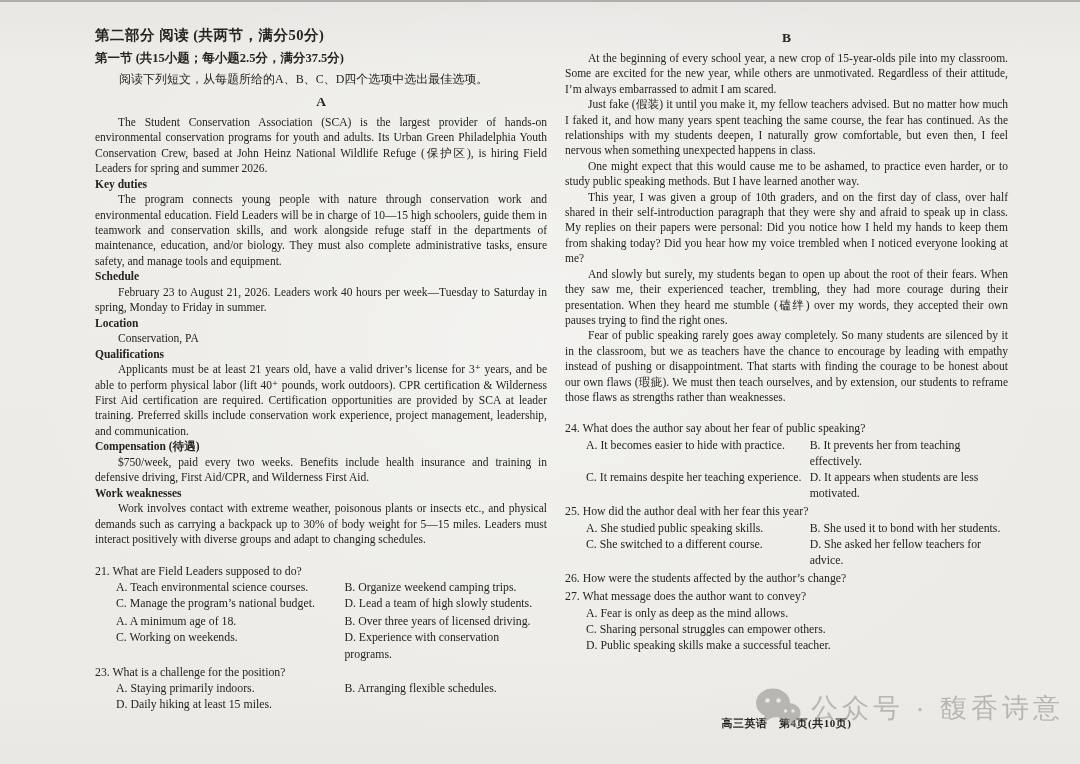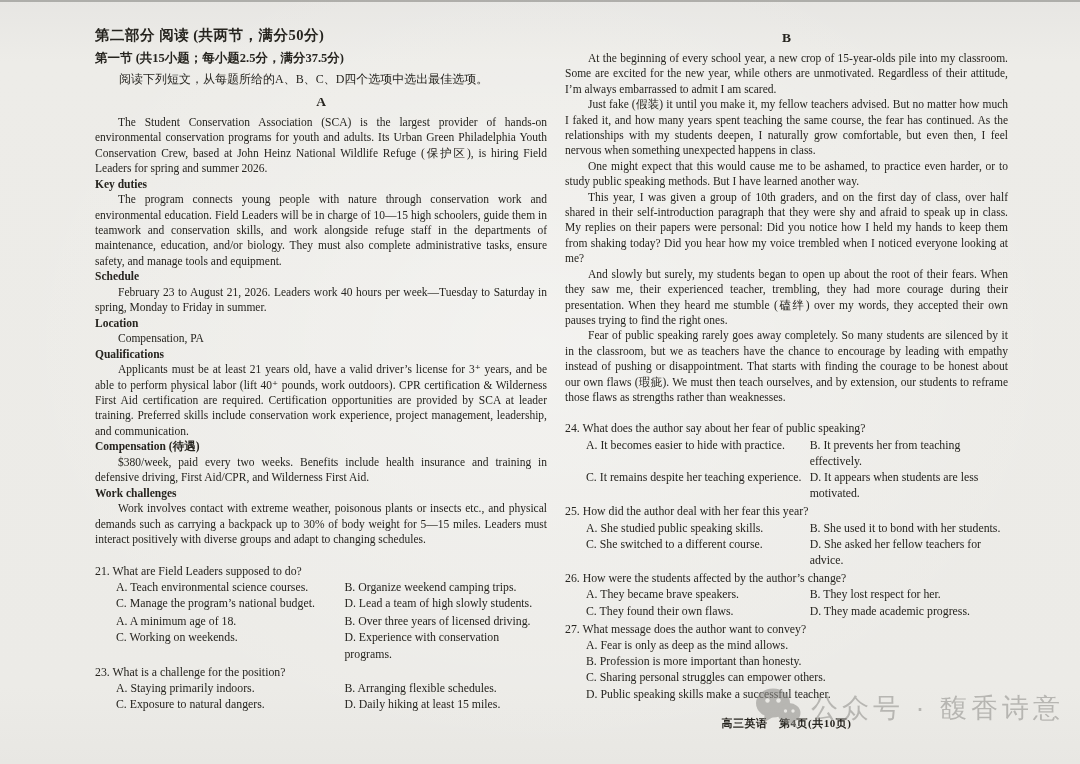--- a/index.html
+++ b/index.html
@@ -53,26 +53,26 @@
     <div class="sec-h2">第一节 (共15小题；每小题2.5分，满分37.5分)</div>
     <div class="instruction">阅读下列短文，从每题所给的A、B、C、D四个选项中选出最佳选项。</div>
     <div class="passage-label">A</div>
     <div id="passage-left">
         <div class="p-body">The Student Conservation Association (SCA) is the largest provider of hands-on environmental conservation programs for youth and adults. Its Urban Green Philadelphia Youth Conservation Crew, based at John Heinz National Wildlife Refuge (保护区), is hiring Field Leaders for spring and summer 2026.</div>
         <div class="p-head">Key duties</div>
         <div class="p-body">The program connects young people with nature through conservation work and environmental education. Field Leaders will be in charge of 10—15 high schoolers, guide them in teamwork and conservation skills, and work alongside refuge staff in the departments of maintenance, education, and/or biology. They must also complete administrative tasks, ensure safety, and manage tools and equipment.</div>
         <div class="p-head">Schedule</div>
         <div class="p-body">February 23 to August 21, 2026. Leaders work 40 hours per week—Tuesday to Saturday in spring, Monday to Friday in summer.</div>
         <div class="p-head">Location</div>
-        <div class="p-body">Compensation, PA</div>
+        <div class="p-body">Conservation, PA</div>
         <div class="p-head">Qualifications</div>
         <div class="p-body">Applicants must be at least 21 years old, have a valid driver’s license for 3⁺ years, and be able to perform physical labor (lift 40⁺ pounds, work outdoors). CPR certification &amp; Wilderness First Aid certification are required. Certification opportunities are provided by SCA at leader training. Preferred skills include conservation work experience, project management, leadership, and communication.</div>
         <div class="p-head">Compensation (待遇)</div>
-        <div class="p-body">$380/week, paid every two weeks. Benefits include health insurance and training in defensive driving, First Aid/CPR, and Wilderness First Aid.</div>
-        <div class="p-head">Work challenges</div>
+        <div class="p-body">$750/week, paid every two weeks. Benefits include health insurance and training in defensive driving, First Aid/CPR, and Wilderness First Aid.</div>
+        <div class="p-head">Work weaknesses</div>
         <div class="p-body">Work involves contact with extreme weather, poisonous plants or insects etc., and physical demands such as carrying a backpack up to 30% of body weight for 5—15 miles. Leaders must interact positively with diverse groups and adapt to changing schedules.</div>
       </div>
     <div id="questions-left" class="questions">
         <div class="question">
           <div class="q-stem">21. What are Field Leaders supposed to do?</div>
           <div class="opts two-col">
             <div class="opt">A. Teach environmental science courses.</div>
             <div class="opt">B. Organize weekend camping trips.</div>
             <div class="opt">C. Manage the program’s national budget.</div>
             <div class="opt">D. Lead a team of high slowly students.</div>
@@ -84,21 +84,20 @@
             <div class="opt">B. Over three years of licensed driving.</div>
             <div class="opt">C. Working on weekends.</div>
             <div class="opt">D. Experience with conservation programs.</div>
           </div>
         </div>
         <div class="question">
           <div class="q-stem">23. What is a challenge for the position?</div>
           <div class="opts two-col">
             <div class="opt">A. Staying primarily indoors.</div>
             <div class="opt">B. Arranging flexible schedules.</div>
-            <div class="opt">C. Exposure to natural dangers.</div>
             <div class="opt">D. Daily hiking at least 15 miles.</div>
           </div>
         </div>
       </div>
   </div>
 
   <div class="col col-right">
     <div class="passage-label">B</div>
     <div id="passage-right">
         <div class="p-body">At the beginning of every school year, a new crop of 15-year-olds pile into my classroom. Some are excited for the new year, while others are unmotivated. Regardless of their attitude, I’m always embarrassed to admit I am scared.</div>
@@ -122,32 +121,25 @@
           <div class="q-stem">25. How did the author deal with her fear this year?</div>
           <div class="opts two-col">
             <div class="opt">A. She studied public speaking skills.</div>
             <div class="opt">B. She used it to bond with her students.</div>
             <div class="opt">C. She switched to a different course.</div>
             <div class="opt">D. She asked her fellow teachers for advice.</div>
           </div>
         </div>
         <div class="question">
           <div class="q-stem">26. How were the students affected by the author’s change?</div>
-          <div class="opts two-col">
-            <div class="opt">A. They became brave speakers.</div>
-            <div class="opt">B. They lost respect for her.</div>
-            <div class="opt">C. They found their own flaws.</div>
-            <div class="opt">D. They made academic progress.</div>
-          </div>
         </div>
         <div class="question">
           <div class="q-stem">27. What message does the author want to convey?</div>
           <div class="opts one-col">
             <div class="opt">A. Fear is only as deep as the mind allows.</div>
-            <div class="opt">B. Profession is more important than honesty.</div>
             <div class="opt">C. Sharing personal struggles can empower others.</div>
             <div class="opt">D. Public speaking skills make a successful teacher.</div>
           </div>
         </div>
       </div>
   </div>
 
   <div class="footer footer-right">高三英语　第4页(共10页)</div>
 
   <div class="watermark">

